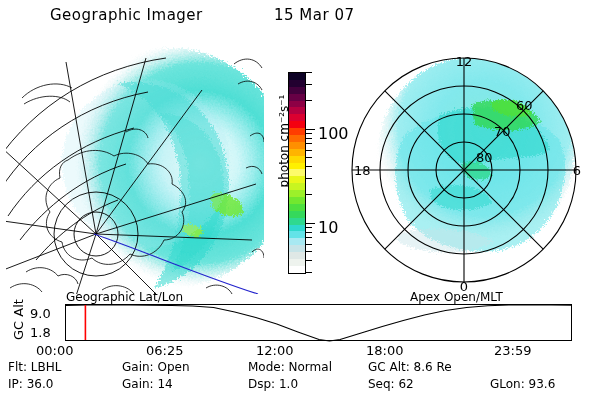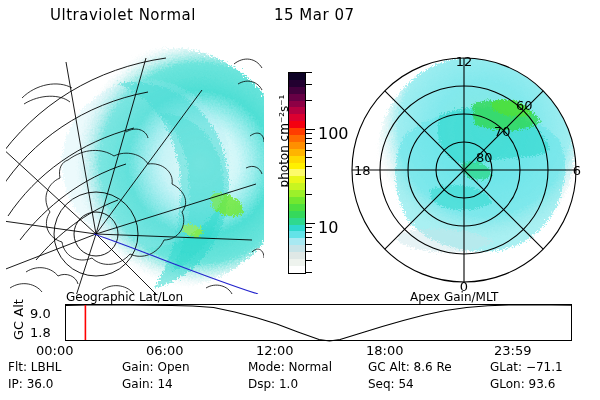--- a/index.html
+++ b/index.html
@@ -50,21 +50,21 @@
   
   #status{left:0;top:360px;width:600px;height:40px;font-size:12px;}
   #status .srow{position:absolute;left:0;width:600px;height:17px;}
   #status .srow span{position:absolute;white-space:nowrap;}
   .c0{left:8px;}.c1{left:122px;}.c2{left:248px;}.c3{left:368px;}.c4{left:490px;}
 </style>
 </head>
 <body>
 
 <div class="abs" id="header">
-  <span id="title-text">Ultraviolet Normal</span>
+  <span id="title-text">Geographic Imager</span>
   <span id="date-text">15 Mar 07</span>
 </div>
 
 <div class="abs" id="geo-panel">
   <svg width="258" height="250" viewBox="0 0 258 250">
     <defs>
       <clipPath id="geoClip">
           <rect x="0" y="0" width="258" height="250"></rect>
         </clipPath>
       <radialGradient id="auroraGeo" cx="0.63" cy="0.48" r="0.52">
@@ -255,43 +255,42 @@
     <text x="142" y="118" font-size="13" font-family="DejaVu Sans, Liberation Sans, sans-serif" fill="#000">80</text>
   </svg>
 </div>
 
 <div class="abs" id="alt-strip">
   <div id="alt-ylabel">GC Alt</div>
   <div class="alt-ytick" id="alt-y-hi">9.0</div>
   <div class="alt-ytick" id="alt-y-lo">1.8</div>
 
   <div class="panel-caption" id="geo-caption">Geographic Lat/Lon</div>
-  <div class="panel-caption" id="mlt-caption">Apex Gain/MLT</div>
+  <div class="panel-caption" id="mlt-caption">Apex Open/MLT</div>
 
   <svg class="abs" style="left:65px;top:8px;" width="508" height="38" viewBox="0 0 508 38">
     <rect x="0.5" y="0.5" width="506" height="36" fill="none" stroke="#000" stroke-width="1"></rect>
     <polyline id="alt-curve" fill="none" stroke="#000000" stroke-width="1.1" points="1.0,1.5 22.1,1.0 43.2,1.0 64.3,1.0 85.3,1.3 106.4,1.5 127.5,2.0 148.6,3.5 169.7,8.0 190.8,13.5 211.8,20.0 232.9,28.0 254.0,35.5 264.5,37.0 275.1,35.5 296.2,29.0 317.3,22.5 338.3,16.5 359.4,11.0 380.5,6.5 401.6,3.5 422.7,1.8 443.8,1.0 464.8,1.0 485.9,1.0 506.8,1.3"></polyline>
     <line id="alt-marker" y1="1" y2="36" stroke="#ff0000" stroke-width="1.6" x1="20.4" x2="20.4"></line>
   </svg>
 
   <div class="xtick-lab" style="left:36px;">00:00</div>
-  <div class="xtick-lab" style="left:146px;">06:00</div>
+  <div class="xtick-lab" style="left:146px;">06:25</div>
   <div class="xtick-lab" style="left:256px;">12:00</div>
   <div class="xtick-lab" style="left:366px;">18:00</div>
   <div class="xtick-lab" style="left:494px;">23:59</div>
 </div>
 
 <div class="abs" id="status">
   <div class="srow" id="status-row-1" style="top:0;">
       <span class="c0">Flt: LBHL</span>
       <span class="c1">Gain: Open</span>
       <span class="c2">Mode: Normal</span>
       <span class="c3">GC Alt: 8.6 Re</span>
-      <span class="c4">GLat: −71.1</span>
     </div>
   <div class="srow" id="status-row-2" style="top:17px;">
       <span class="c0">IP: 36.0</span>
       <span class="c1">Gain: 14</span>
       <span class="c2">Dsp: 1.0</span>
-      <span class="c3">Seq: 54</span>
+      <span class="c3">Seq: 62</span>
       <span class="c4">GLon: 93.6</span>
     </div>
 </div>
 
 </body></html>

